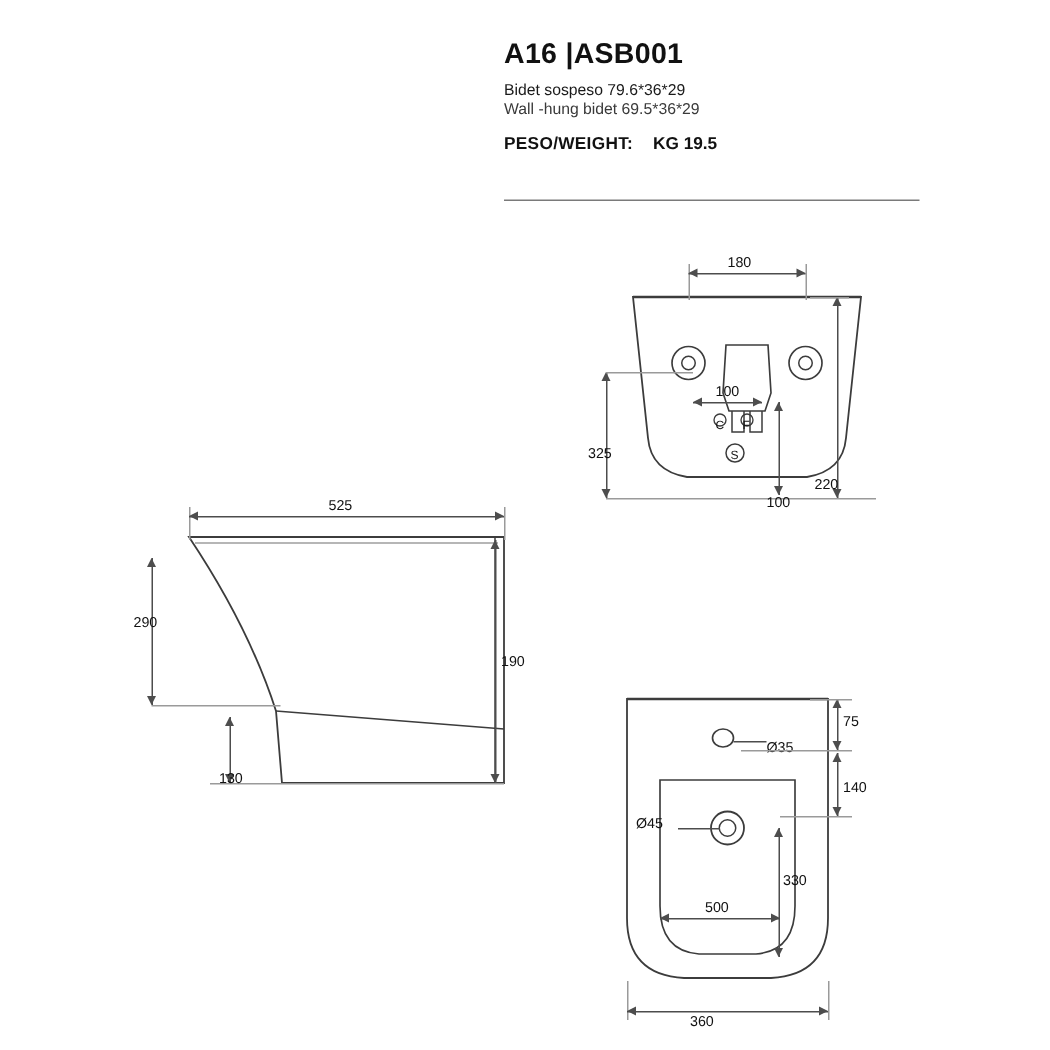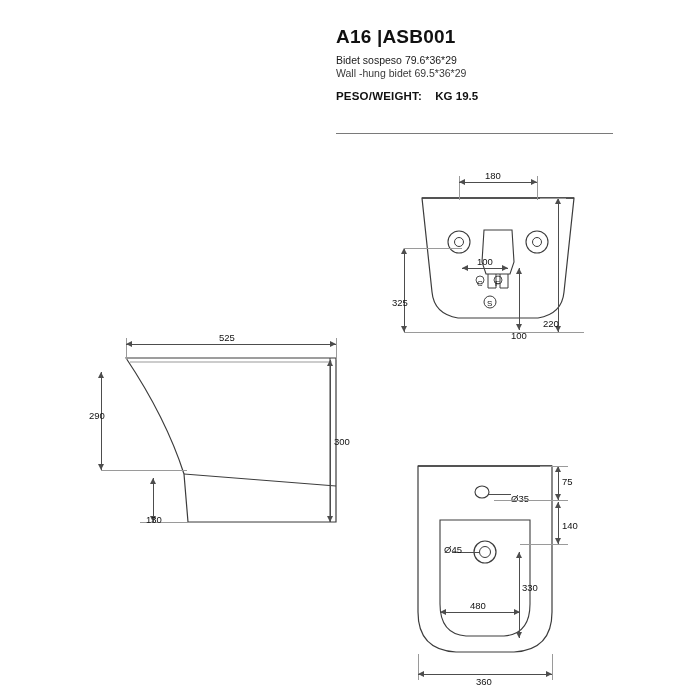--- a/index.html
+++ b/index.html
@@ -190,21 +190,21 @@
 
   <div class="dim-line v-line" style="left:101px; top:372px; height:98px;"></div>
   <div class="arrow arr-u" style="left:98px; top:372px;"></div>
   <div class="arrow arr-d" style="left:98px; top:464px;"></div>
   <div class="ext-line h-line" style="left:101px; top:470px; width:86px; height:1px;"></div>
   <div class="dim-text" style="left:89px; top:410px;">290</div>
 
   <div class="dim-line v-line" style="left:330px; top:360px; height:162px;"></div>
   <div class="arrow arr-u" style="left:327px; top:360px;"></div>
   <div class="arrow arr-d" style="left:327px; top:516px;"></div>
-  <div class="dim-text" style="left:334px; top:436px;">300</div>
+  <div class="dim-text" style="left:334px; top:436px;">190</div>
 
   <div class="dim-line v-line" style="left:153px; top:478px; height:44px;"></div>
   <div class="arrow arr-u" style="left:150px; top:478px;"></div>
   <div class="arrow arr-d" style="left:150px; top:516px;"></div>
   <div class="ext-line h-line" style="left:140px; top:522px; width:196px; height:1px;"></div>
   <div class="dim-text" style="left:146px; top:514px;">130</div>
 
   <div class="view" style="left:414px; top:464px;">
     <svg width="142" height="190" viewBox="0 0 142 190">
 
@@ -217,21 +217,21 @@
       <circle cx="71" cy="88" r="5.5" fill="none" stroke="#3c3c3c" stroke-width="1"></circle>
 
       <ellipse cx="68" cy="28" rx="7" ry="6" fill="none" stroke="#3c3c3c" stroke-width="1.1"></ellipse>
     </svg>
   </div>
 
   <div class="dim-line h-line" style="left:489px; top:494px; width:22px;"></div>
   <div class="dim-text" style="left:511px; top:493px;">Ø35</div>
 
   <div class="dim-line h-line" style="left:452px; top:552px; width:28px;"></div>
-  <div class="dim-text" style="left:424px; top:544px;margin-left:20px;">Ø45</div>
+  <div class="dim-text" style="left:424px; top:544px;">Ø45</div>
 
   <div class="dim-line v-line" style="left:558px; top:466px; height:34px;"></div>
   <div class="arrow arr-u" style="left:555px; top:466px;"></div>
   <div class="arrow arr-d" style="left:555px; top:494px;"></div>
   <div class="ext-line h-line" style="left:540px; top:466px; width:28px; height:1px;"></div>
   <div class="ext-line h-line" style="left:494px; top:500px; width:74px; height:1px;"></div>
   <div class="dim-text" style="left:562px; top:476px;">75</div>
 
   <div class="dim-line v-line" style="left:558px; top:502px; height:42px;"></div>
   <div class="arrow arr-u" style="left:555px; top:502px;"></div>
@@ -240,22 +240,22 @@
   <div class="dim-text" style="left:562px; top:520px;">140</div>
 
   <div class="dim-line v-line" style="left:519px; top:552px; height:86px;"></div>
   <div class="arrow arr-u" style="left:516px; top:552px;"></div>
   <div class="arrow arr-d" style="left:516px; top:632px;"></div>
   <div class="dim-text" style="left:522px; top:582px;">330</div>
 
   <div class="dim-line h-line" style="left:440px; top:612px; width:80px;"></div>
   <div class="arrow arr-l" style="left:440px; top:609px;"></div>
   <div class="arrow arr-r" style="left:514px; top:609px;"></div>
-  <div class="dim-text" style="left:470px; top:600px;">480</div>
+  <div class="dim-text" style="left:470px; top:600px;">500</div>
 
   <div class="ext-line v-line" style="left:418px; top:654px; width:1px; height:26px;"></div>
   <div class="ext-line v-line" style="left:552px; top:654px; width:1px; height:26px;"></div>
   <div class="dim-line h-line" style="left:418px; top:674px; width:134px;"></div>
   <div class="arrow arr-l" style="left:418px; top:671px;"></div>
   <div class="arrow arr-r" style="left:546px; top:671px;"></div>
-  <div class="dim-text" style="left:476px; top:676px;">360</div>
+  <div class="dim-text" style="left:460px; top:676px;">360</div>
 
 </div>
 
 </body></html>

